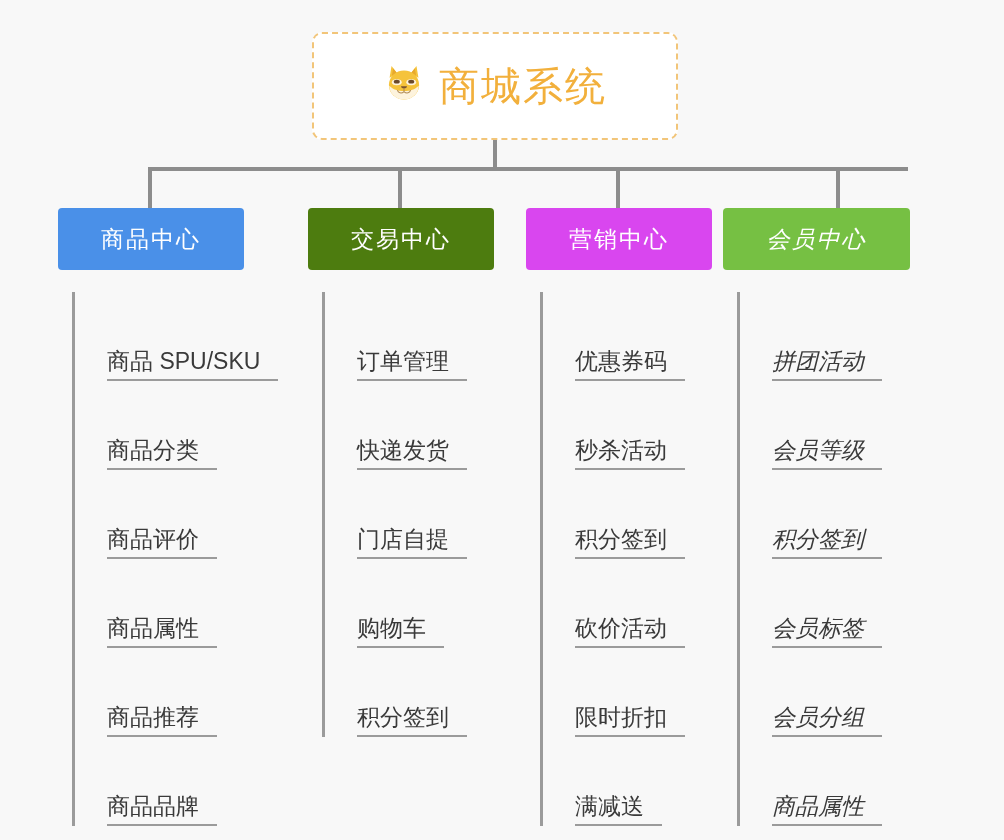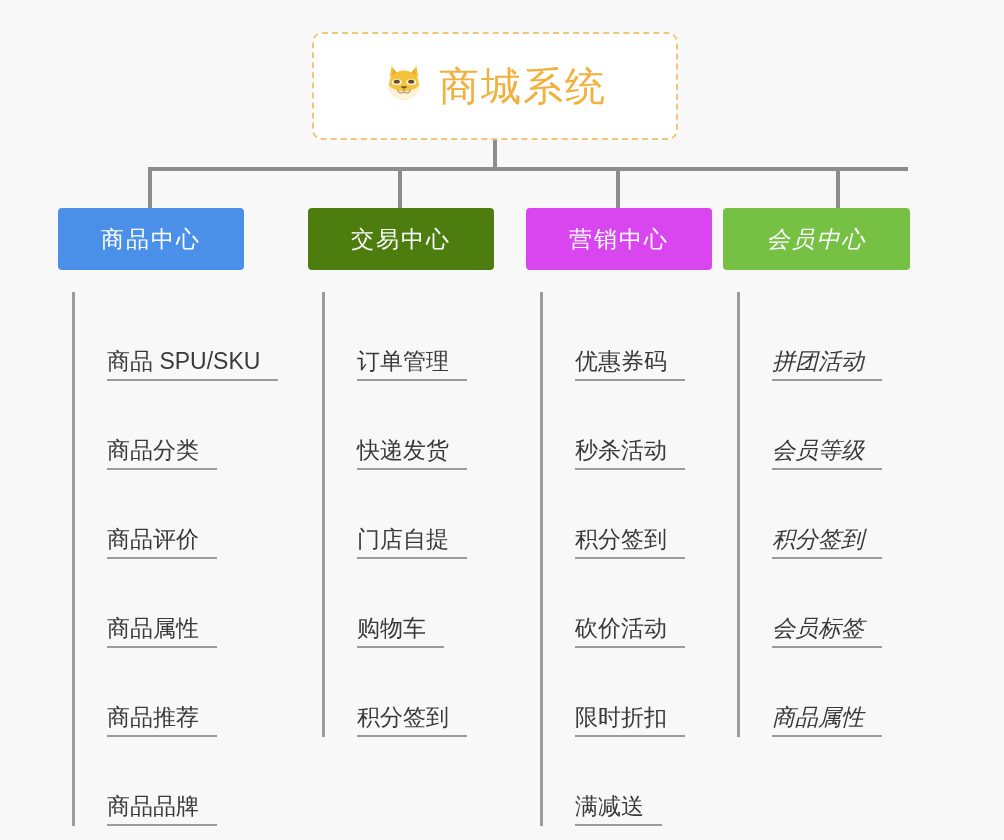--- a/index.html
+++ b/index.html
@@ -234,18 +234,21 @@
       <div class="leaf-item">
           <span class="leaf-label">会员等级</span>
         </div>
       <div class="leaf-item">
           <span class="leaf-label">积分签到</span>
         </div>
       <div class="leaf-item">
           <span class="leaf-label">会员标签</span>
         </div>
       <div class="leaf-item">
+          <span class="leaf-label">会员分组</span>
+        </div>
+      <div class="leaf-item">
           <span class="leaf-label">商品属性</span>
         </div>
     </div>
   </div>
 
 </div>
 
 </body></html>

